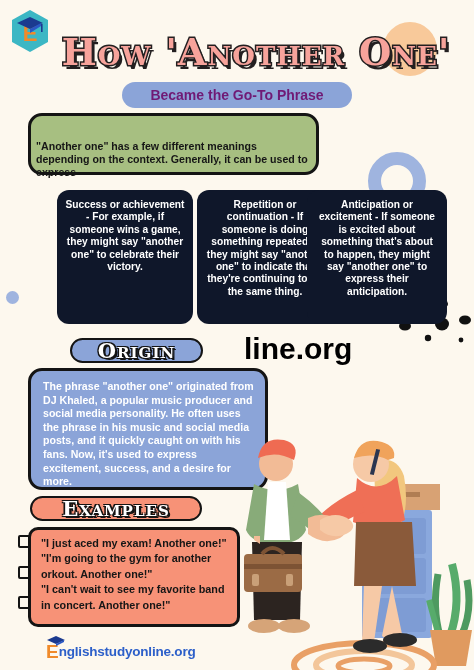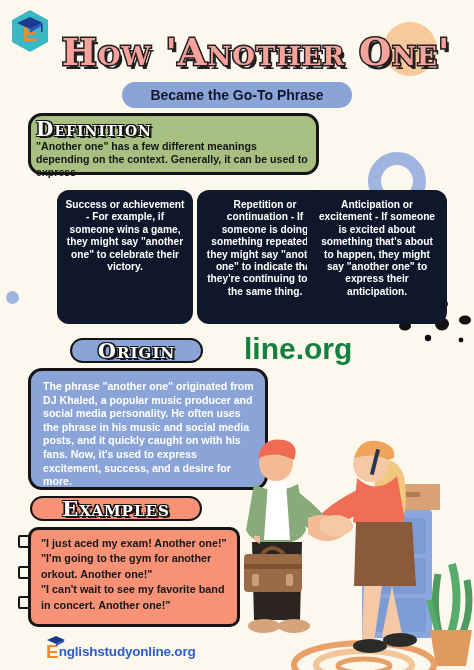--- a/index.html
+++ b/index.html
@@ -11,21 +11,21 @@
     position:relative;
   }
   .poster{position:relative;width:474px;height:670px;overflow:hidden;background:#fdf8ee;}
 
   
   .deco{position:absolute;pointer-events:none;}
   .sun-circle{left:383px;top:22px;width:54px;height:54px;border-radius:50%;background:#f8c99a;}
   .blue-ring{left:368px;top:152px;width:58px;height:58px;border-radius:50%;
              border:13px solid #9fb4df;box-sizing:border-box;}
   .blue-dot-sm{left:6px;top:291px;width:13px;height:13px;border-radius:50%;background:#9fb4df;}
-  .watermark{left:244px;top:332px;font-size:30px;font-weight:bold;color:#15803d;
+  .watermark{left:244px;top:332px;font-size:30px;font-weight:bold;color:#000000;
              letter-spacing:0px;font-family:"Liberation Sans",sans-serif;}
   .dots{left:395px;top:296px;width:78px;height:52px;}
 
   
   .logo-hex{position:absolute;left:8px;top:8px;width:44px;height:48px;}
   .title{
     position:absolute;left:46px;top:22px;width:420px;height:60px;
     font-size:37px;font-weight:bold;font-family:"DejaVu Serif",serif;
     font-variant:small-caps;letter-spacing:1px;
     color:#f7a39b;
@@ -34,21 +34,21 @@
     text-shadow:3px 4px 0 #231f20;
     white-space:nowrap;
     text-align:center;
     line-height:60px;
   }
   .subtitle-pill{
     position:absolute;left:122px;top:82px;width:230px;height:26px;
     background:#8ba4d8;border-radius:13px;
     display:flex;align-items:center;justify-content:center;
   }
-  .subtitle-pill span{font-size:14px;font-weight:bold;color:#0f172a;letter-spacing:0px;}
+  .subtitle-pill span{font-size:14px;font-weight:bold;color:#701a75;letter-spacing:0px;}
 
   
   .sec-pill{
     position:absolute;height:25px;border:2.5px solid #141414;border-radius:13px;
     display:flex;align-items:center;justify-content:center;box-sizing:border-box;
   }
   .sec-pill span{
     font-family:"DejaVu Serif",serif;font-variant:small-caps;font-weight:bold;
     font-size:21px;color:#ffffff;
     -webkit-text-stroke:0;
@@ -144,23 +144,20 @@
       <rect x="33" y="16" width="1.6" height="8" fill="#1b3a8f"></rect>
     </g>
   </svg>
 
   <div class="title">How 'Another One'</div>
   <div class="subtitle-pill">
     <span>Became the Go-To Phrase</span>
   </div>
 
   <div class="def-box"></div>
-  <div class="sec-pill def-head">
-    <span>Definition</span>
-  </div>
   <div class="def-body">"Another one" has a few different meanings depending on the context. Generally, it can be used to express</div>
 
   <div class="card card-1">
     <b>Success or achievement</b><span> - For example, if someone wins a game, they might say "another one" to celebrate their victory.</span>
   </div>
   <div class="card card-2">
     <b>Repetition or continuation</b><span> - If someone is doing something repeatedly, they might say "another one" to indicate that they're continuing to do the same thing.</span>
   </div>
   <div class="card card-3">
     <b>Anticipation or excitement</b><span> - If someone is excited about something that's about to happen, they might say "another one" to express their anticipation.</span>

